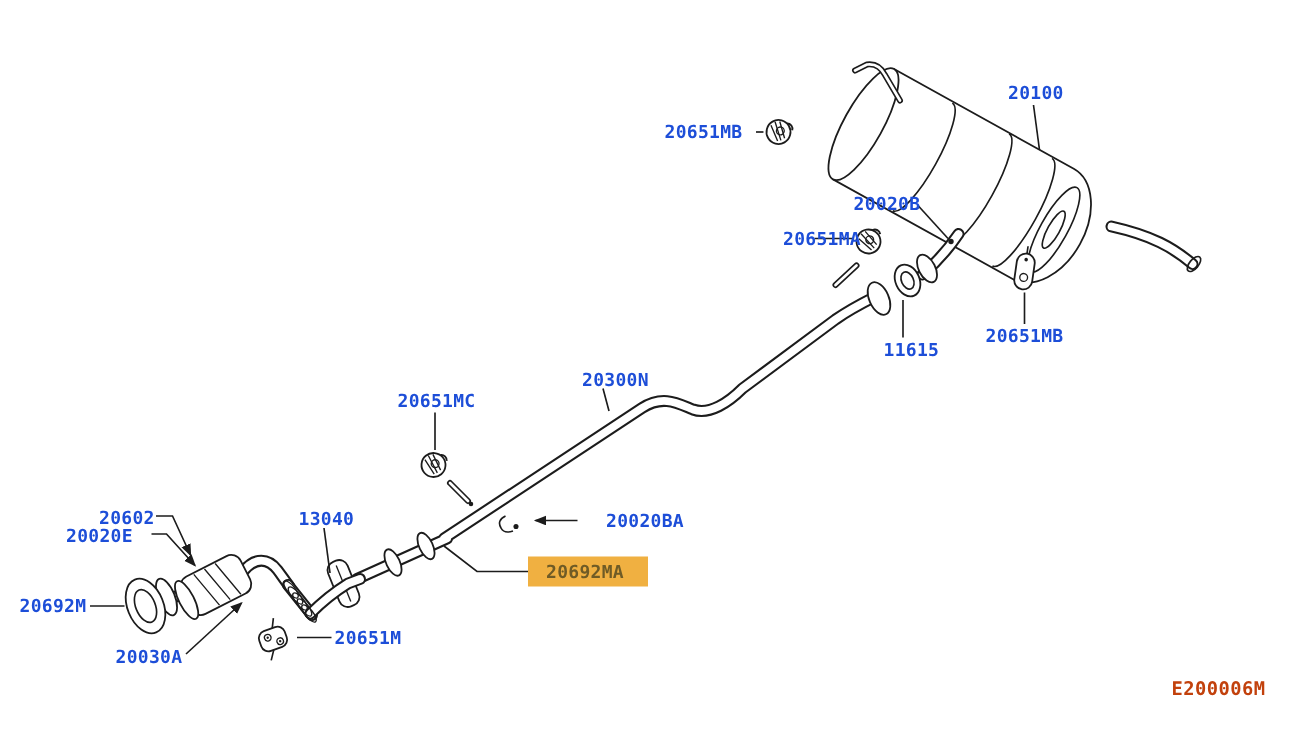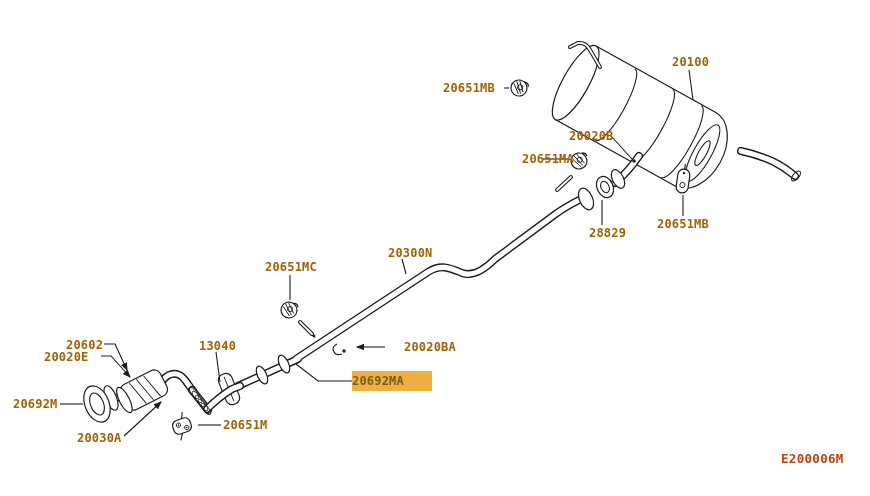--- a/index.html
+++ b/index.html
@@ -1,22 +1,22 @@
 <!DOCTYPE html>
 <html><head>
 <meta charset="utf-8">
 <style>
   html,body{margin:0;padding:0;background:#ffffff;}
   .stage{position:relative;width:870px;height:496px;background:#ffffff;overflow:hidden;
          font-family:"DejaVu Sans Mono",monospace;}
   .stage svg{position:absolute;left:0;top:0;}
-  .lbl{position:absolute;font:bold 12px "DejaVu Sans Mono",monospace;color:#a16207;
+  .lbl{position:absolute;font:bold 12px "DejaVu Sans Mono",monospace;color:#1d4ed8;
        line-height:1;white-space:nowrap;letter-spacing:0.2px;cursor:pointer;}
   .lbl.hl{background:#f0b041;color:#6f5b26;width:80px;height:20px;box-sizing:border-box;
-          padding:4px 0 0 0;}
+          padding:4px 0 0 12px;}
   .code{position:absolute;left:781px;top:451px;font:bold 12.5px "DejaVu Sans Mono",monospace;
         color:#c2410c;letter-spacing:0.3px;}
   .ln{stroke:#1c1c1c;stroke-width:1.1;fill:none;}
   .part{stroke:#1c1c1c;stroke-width:1.2;fill:#ffffff;}
   .partn{stroke:#1c1c1c;stroke-width:1.1;fill:none;}
   .thin{stroke:#1c1c1c;stroke-width:0.9;fill:none;}
   .pipe-o{stroke:#1c1c1c;stroke-width:8;fill:none;stroke-linecap:round;stroke-linejoin:round;}
   .pipe-i{stroke:#ffffff;stroke-width:5.2;fill:none;stroke-linecap:round;stroke-linejoin:round;}
   .rod-o{stroke:#1c1c1c;stroke-width:4;fill:none;stroke-linecap:round;stroke-linejoin:round;}
   .rod-i{stroke:#ffffff;stroke-width:1.8;fill:none;stroke-linecap:round;stroke-linejoin:round;}
@@ -169,21 +169,21 @@
     <path class="ln" d="M 60,404 L 83,404"></path>
     <path class="ln" d="M 124,436 L 161,402" marker-end="url(#arw)"></path>
     <path class="ln" d="M 221,425 L 198,425"></path>
   </g>
 </svg>
 
 <div class="lbl" style="left:443px;top:82px">20651MB</div>
 <div class="lbl" style="left:672px;top:56px">20100</div>
 <div class="lbl" style="left:569px;top:130px">20020B</div>
 <div class="lbl" style="left:522px;top:153px">20651MA</div>
-<div class="lbl" style="left:589px;top:227px">28829</div>
+<div class="lbl" style="left:589px;top:227px">11615</div>
 <div class="lbl" style="left:657px;top:218px">20651MB</div>
 <div class="lbl" style="left:388px;top:247px">20300N</div>
 <div class="lbl" style="left:265px;top:261px">20651MC</div>
 <div class="lbl" style="left:66px;top:339px">20602</div>
 <div class="lbl" style="left:44px;top:351px">20020E</div>
 <div class="lbl" style="left:199px;top:340px">13040</div>
 <div class="lbl" style="left:404px;top:341px">20020BA</div>
 <div class="lbl hl" style="left:352px;top:371px">20692MA</div>
 <div class="lbl" style="left:13px;top:398px">20692M</div>
 <div class="lbl" style="left:77px;top:432px">20030A</div>

